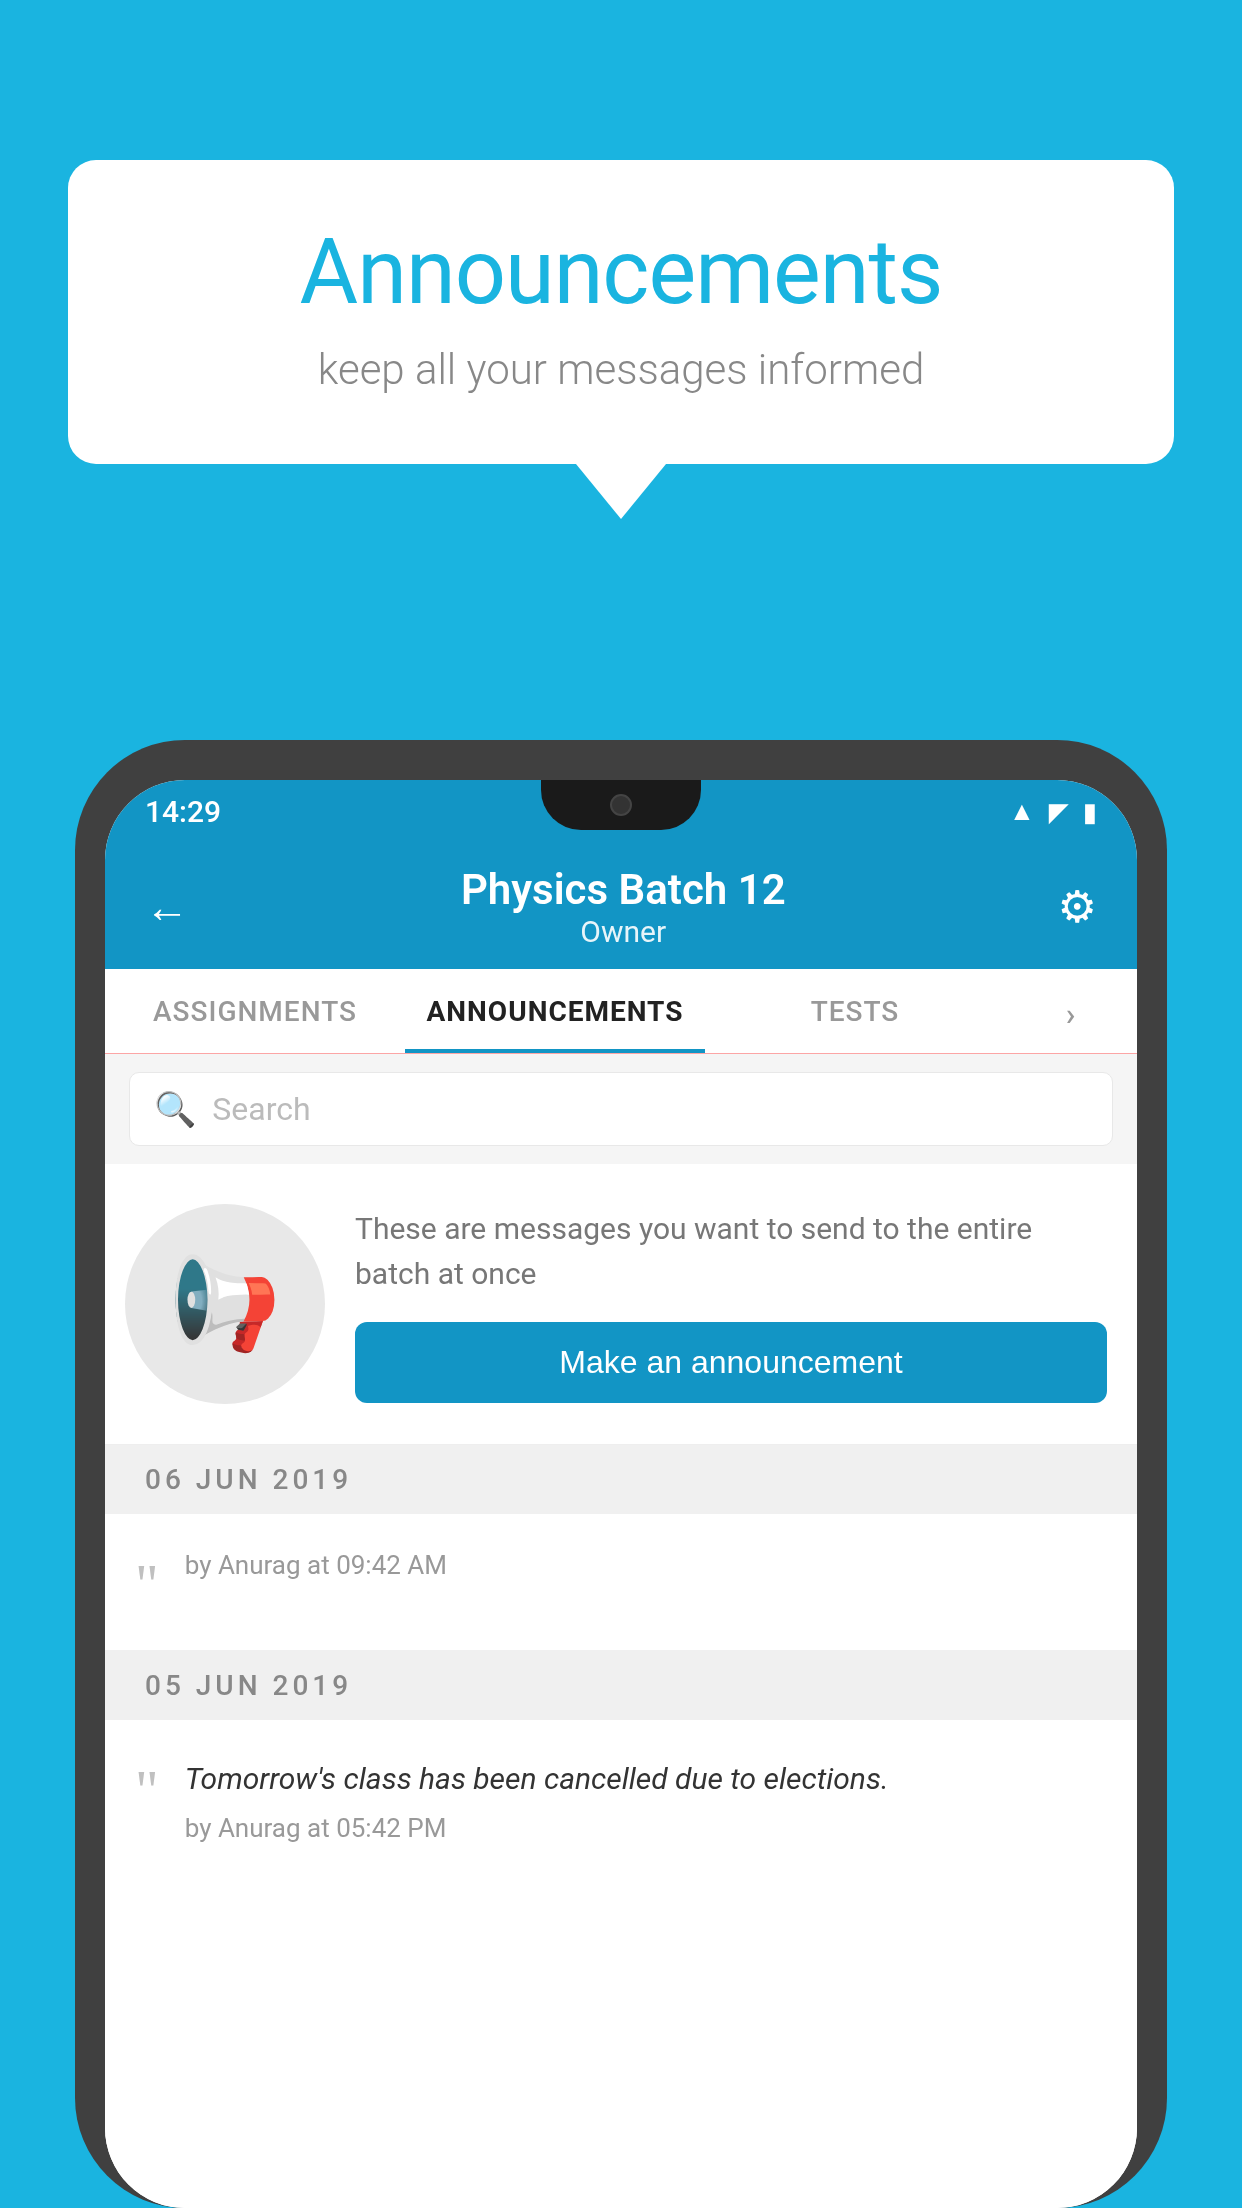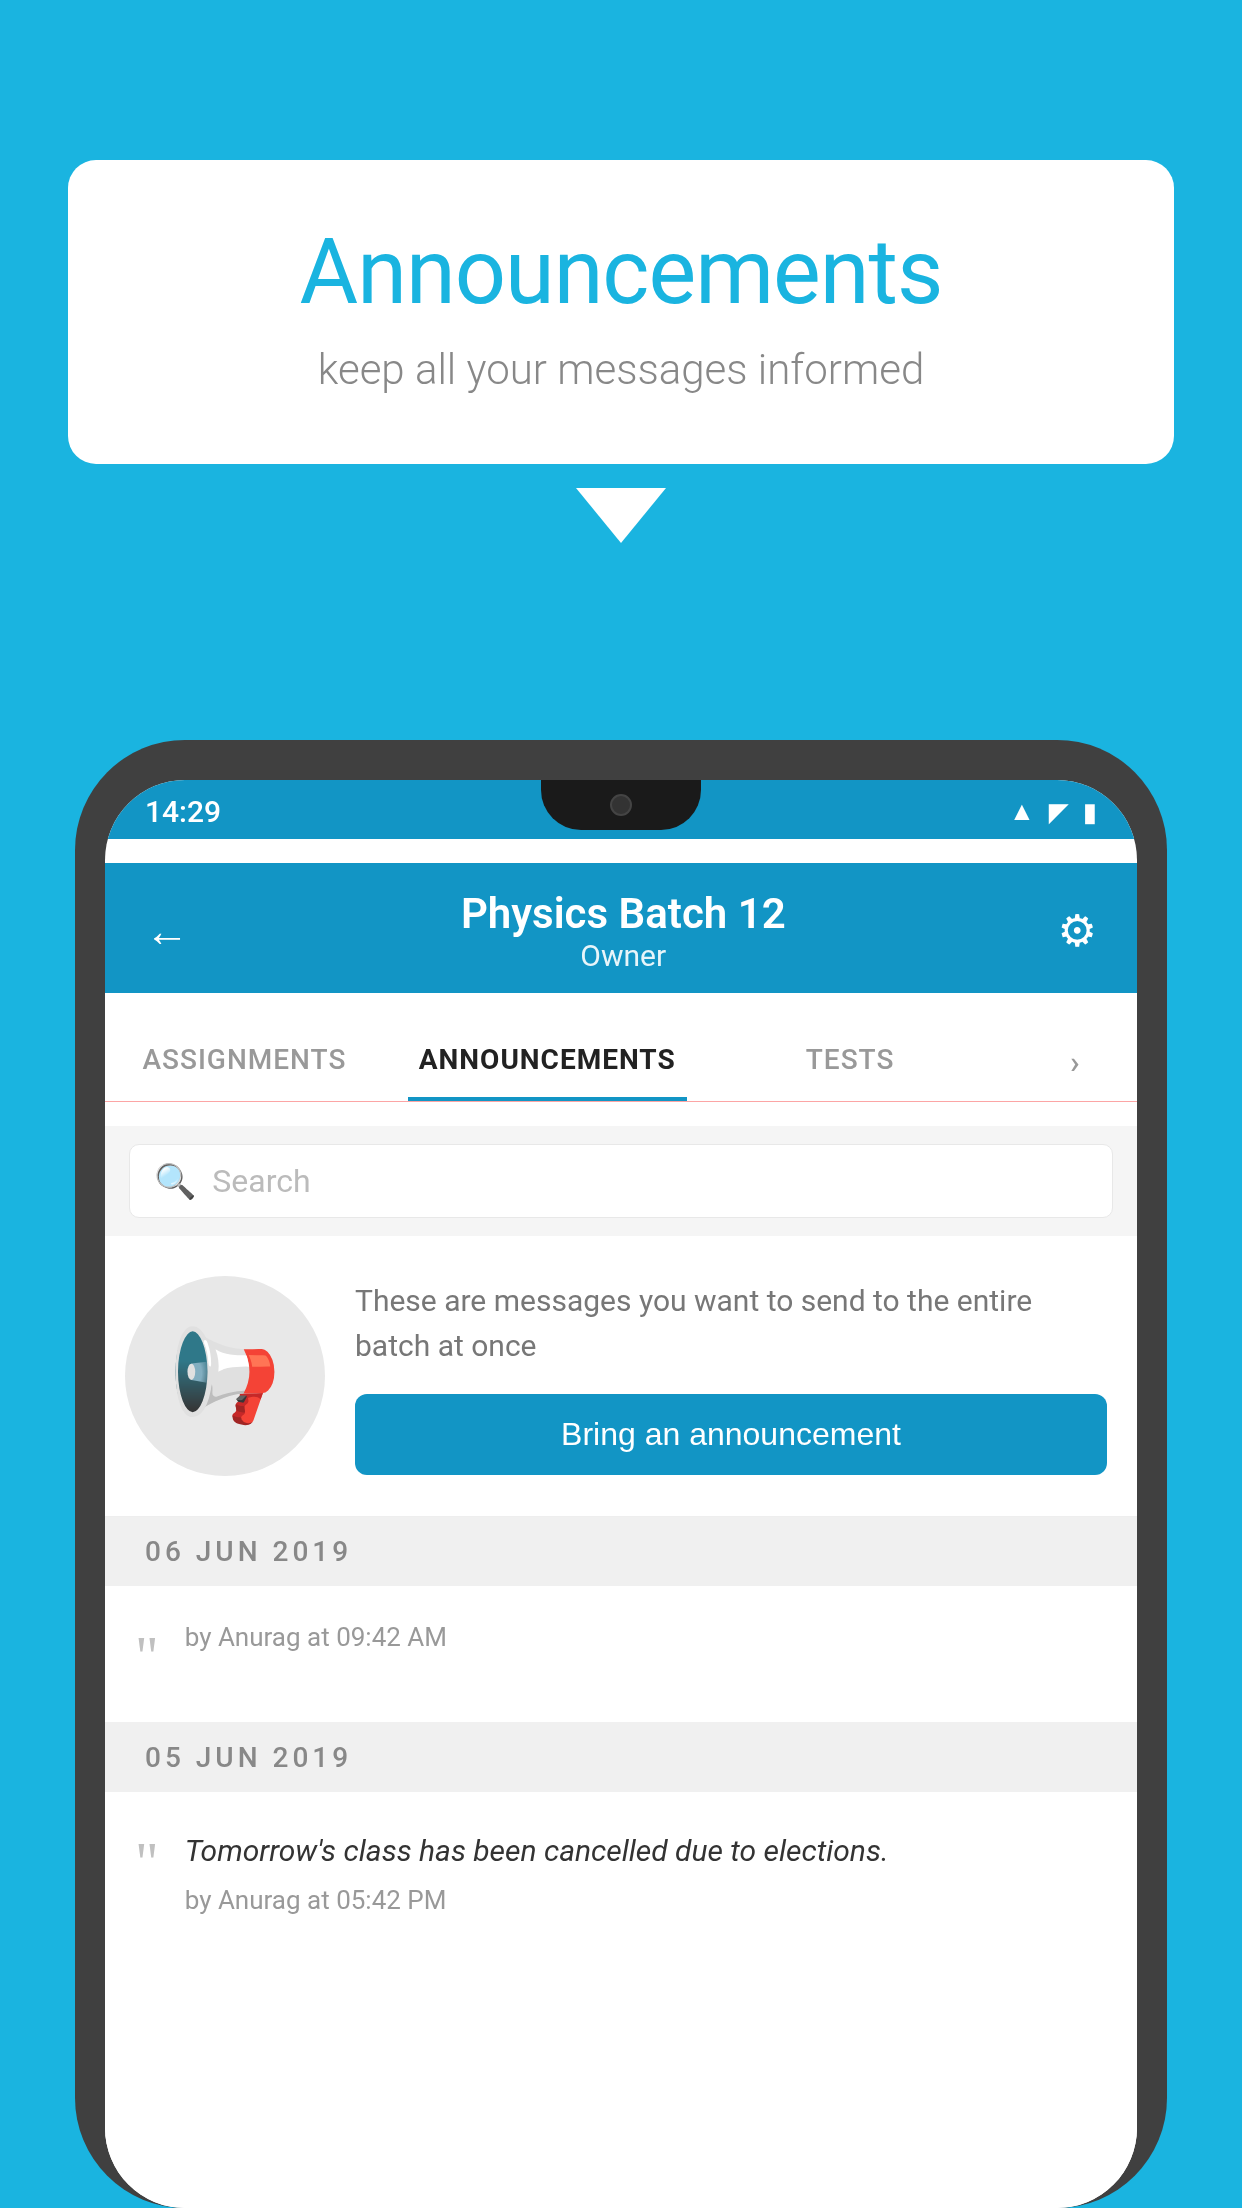--- a/index.html
+++ b/index.html
@@ -1,15 +1,15 @@
 <!DOCTYPE html>
 <html><head>
   <meta charset="utf-8">
   <style>
-    * { margin: 0; padding: 0; box-sizing: border-box; gap: 24px; }
+    * { margin: 0; padding: 0; box-sizing: border-box; }
 
     body {
       width: 1242px;
       height: 2208px;
       background-color: #1ab4e0;
       font-family: 'Roboto', Arial, sans-serif;
       overflow: hidden;
       position: relative;
     }
 
@@ -420,21 +420,21 @@
             <span class="search-text">Search</span>
           </div>
         </div>
 
         <div class="announcement-promo">
           <div class="announcement-icon-circle">
             <span class="megaphone-icon">📢</span>
           </div>
           <div class="announcement-promo-right">
             <div class="announcement-promo-text">These are messages you want to send to the entire batch at once</div>
-            <button class="make-announcement-btn">Bring an announcement</button>
+            <button class="make-announcement-btn">Make an announcement</button>
           </div>
         </div>
 
         <div class="date-divider">06  JUN  2019</div>
 
         <div class="announcement-item">
           <div class="quote-icon">"</div>
           <div class="announcement-content">
             <div class="announcement-meta">by Anurag at 09:42 AM</div>
           </div>

